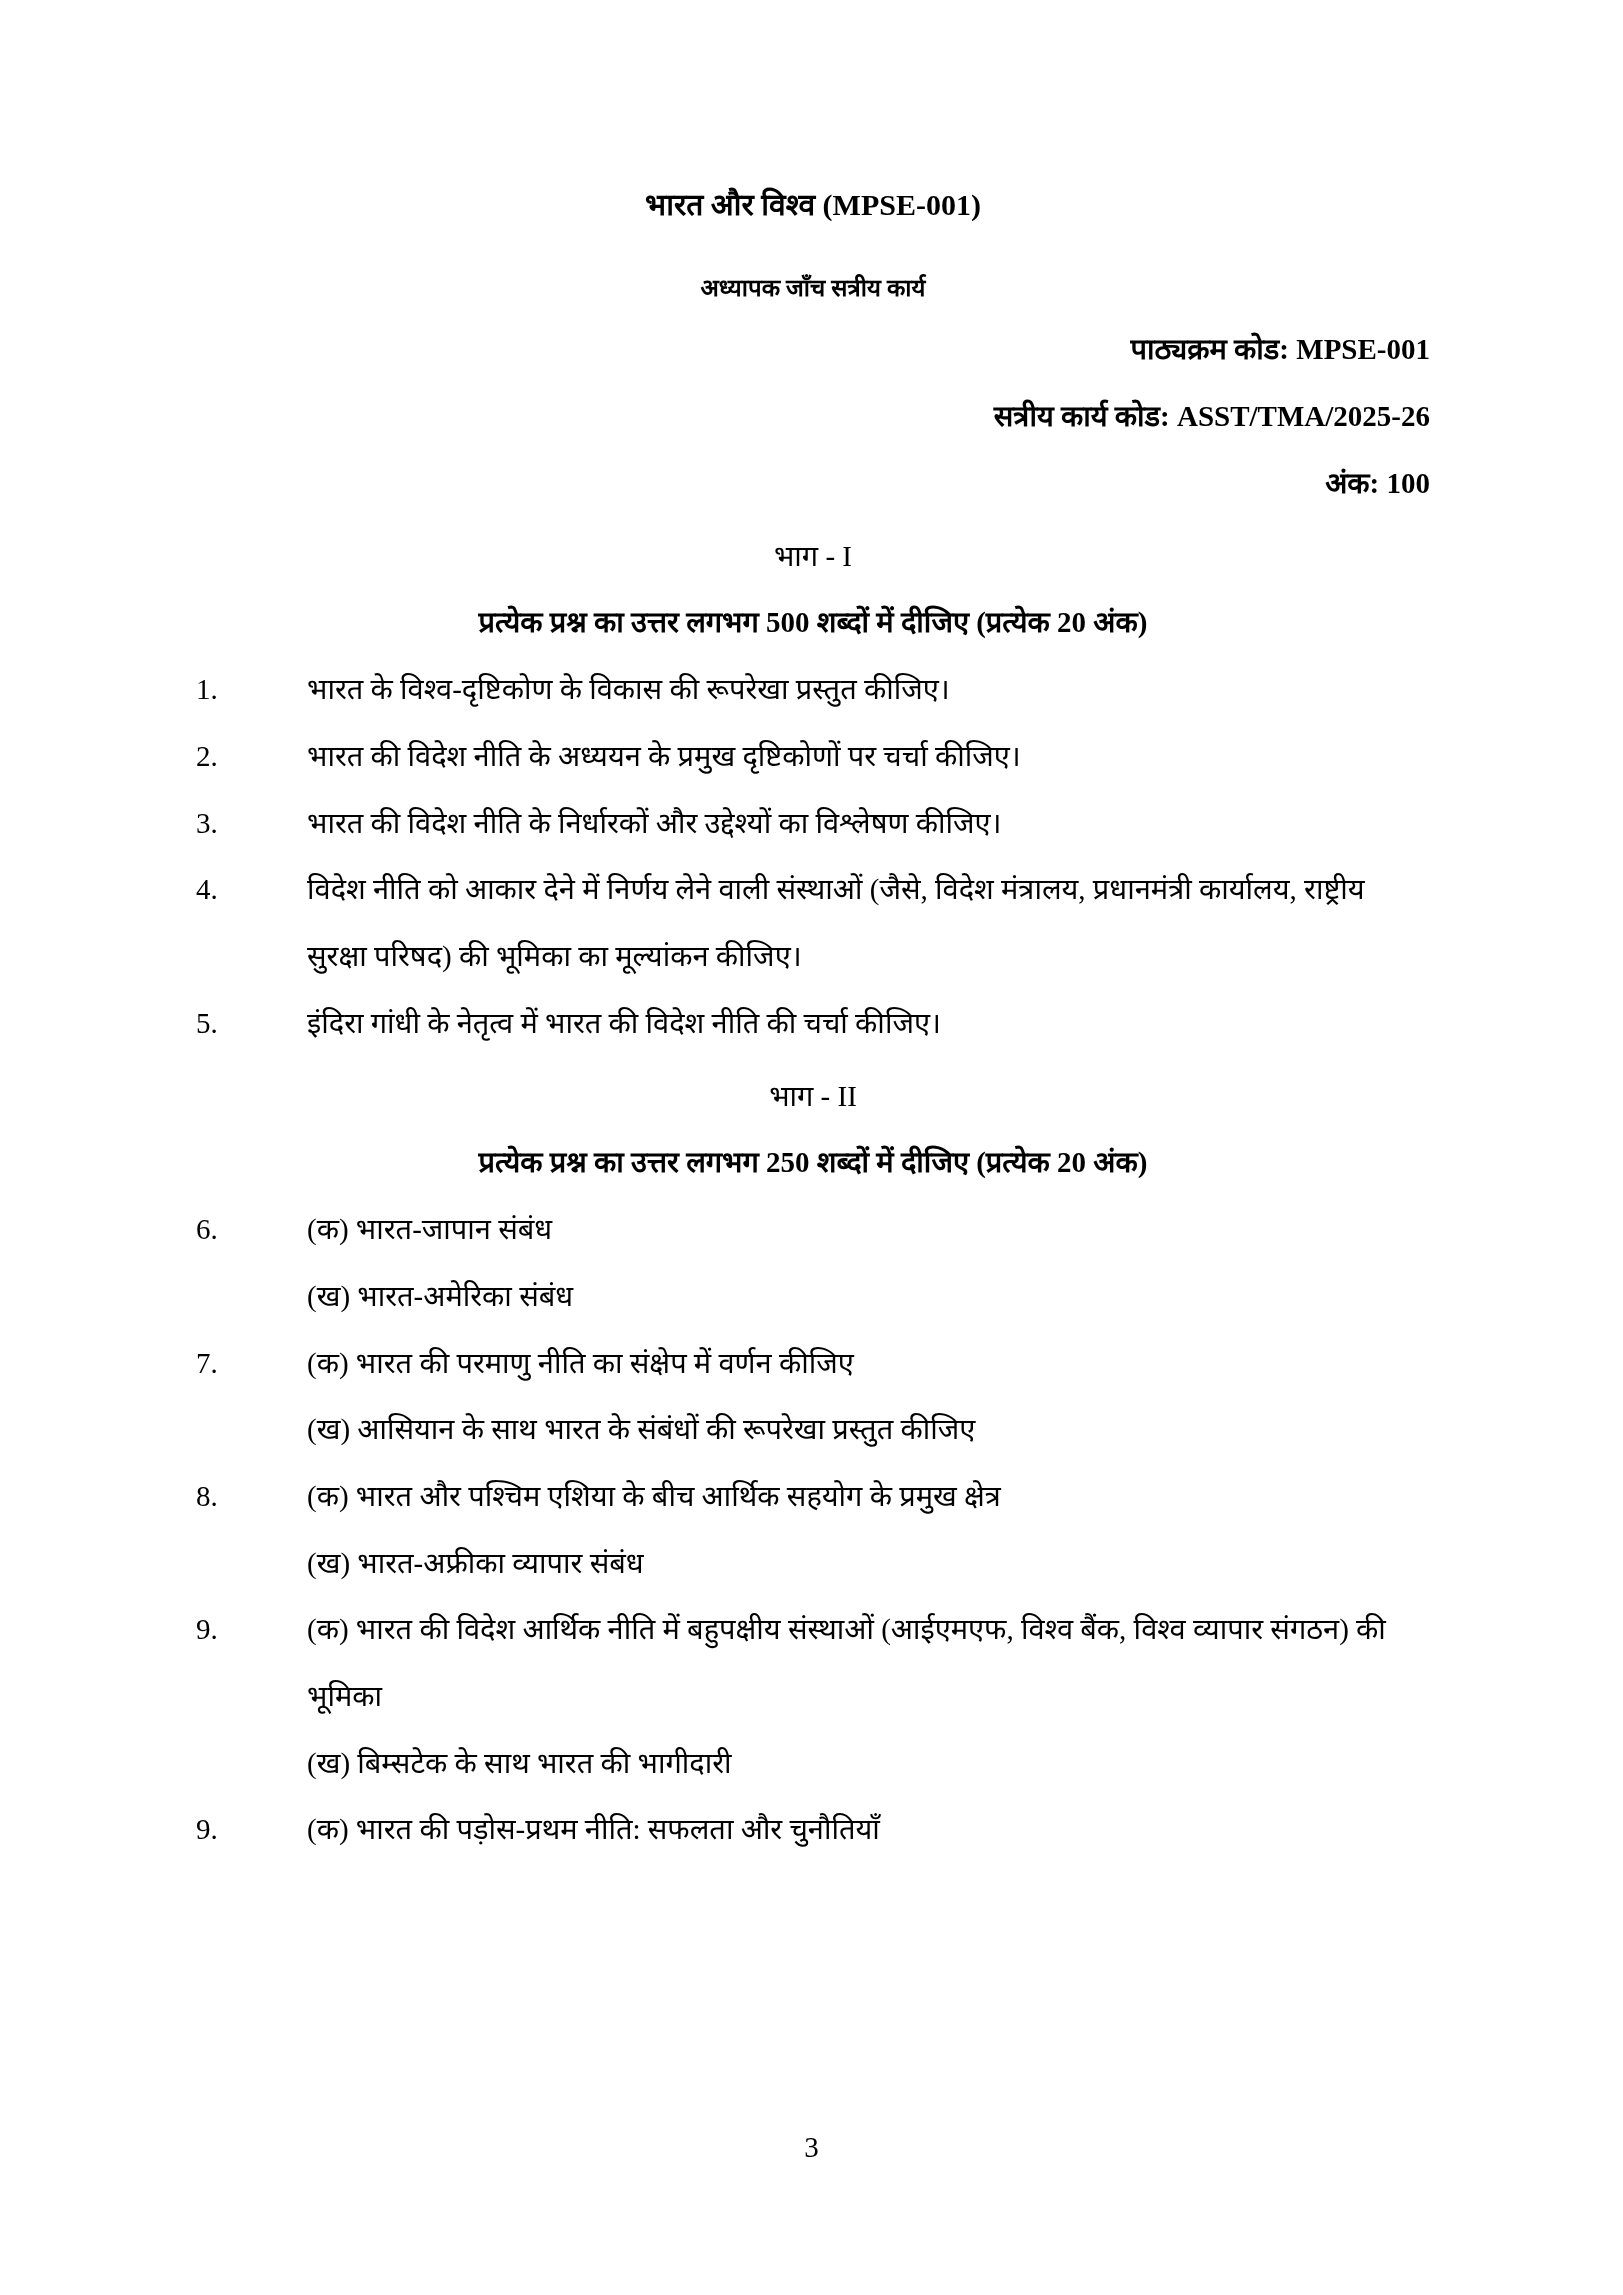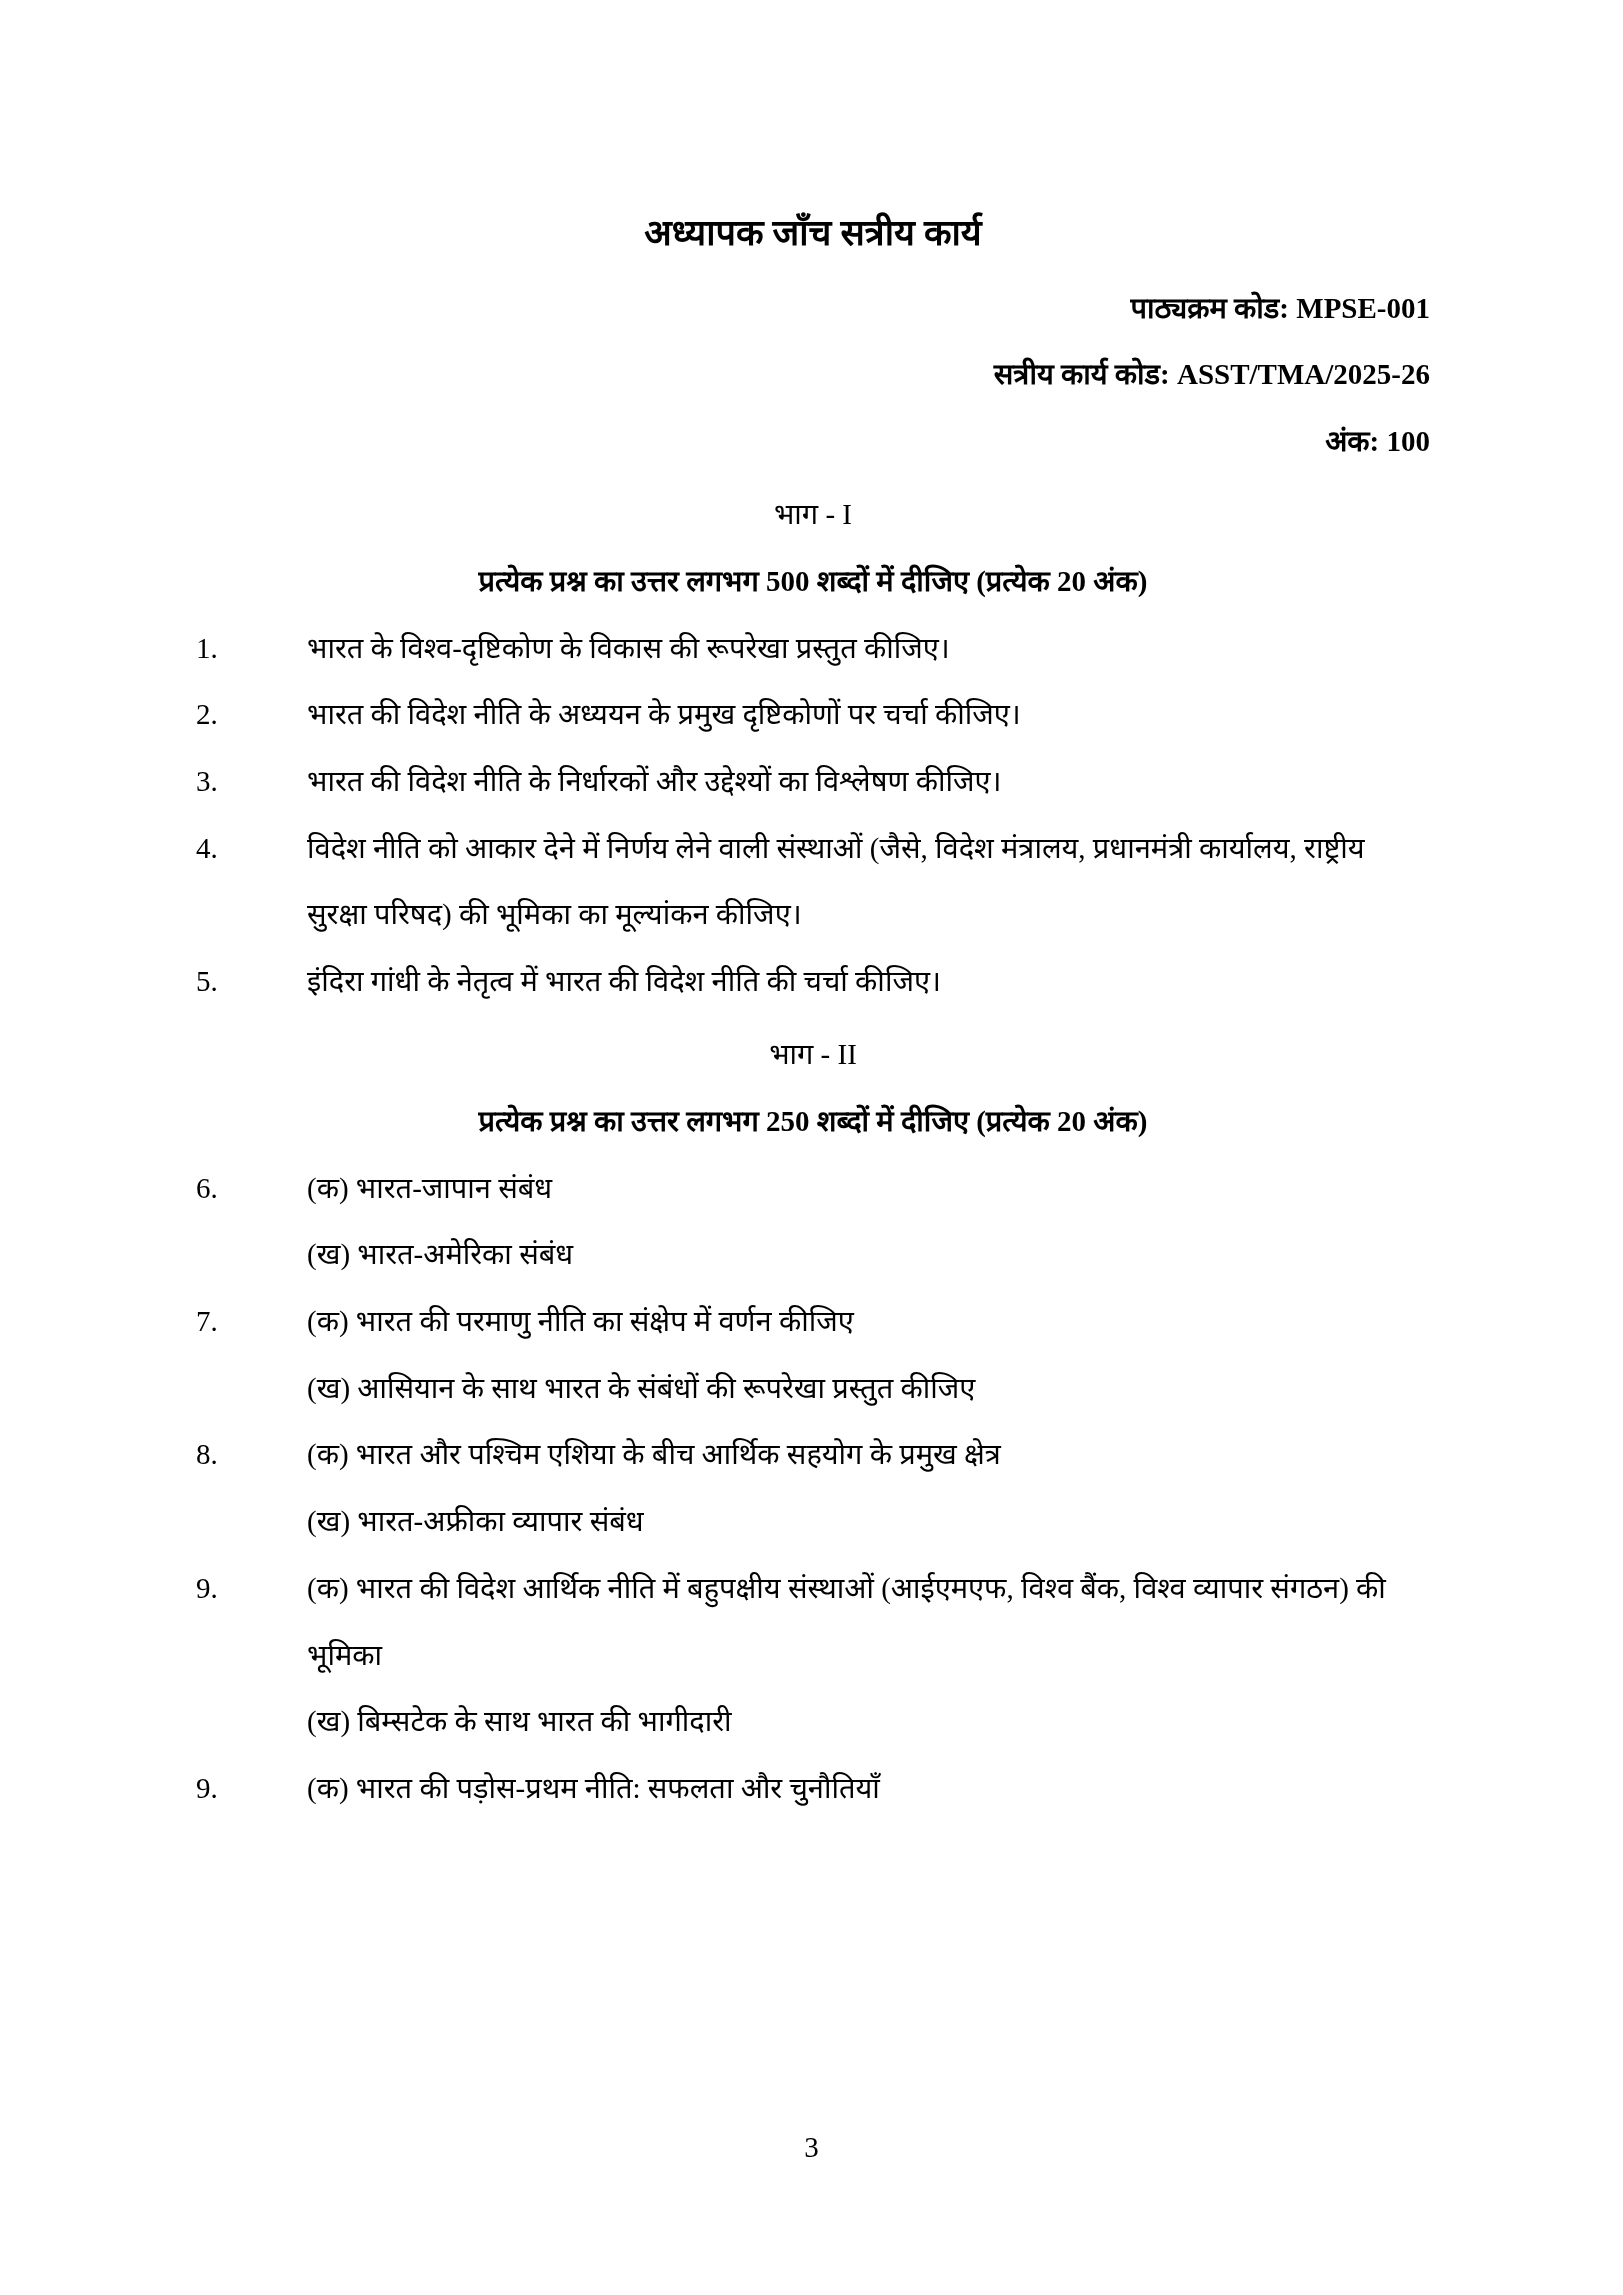--- a/index.html
+++ b/index.html
@@ -10,21 +10,21 @@
     background:#ffffff;
     color:#000000;
     font-family:"Liberation Serif","DejaVu Serif",serif;
     font-size:29px;
     line-height:2.3;
     box-sizing:border-box;
     padding:170px 193px 0 196px;
     overflow:hidden;
   }
   .doc-title{font-size:30px;font-weight:bold;text-align:center;}
-  .doc-subtitle{font-size:36px;font-weight:bold;text-align:center;margin-top:22px;}
+  .doc-subtitle{font-size:24px;font-weight:bold;text-align:center;margin-top:22px;}
   .meta{font-weight:bold;text-align:right;}
   .note{margin-top:62px;}
   .note b{margin-right:9.2px;}
   .part-heading{font-weight:normal;text-align:center;margin-top:6.5px;}
   .instruction{font-weight:bold;text-align:center;}
   .q-row{display:flex;align-items:flex-start;}
   .q-num{width:111px;flex-shrink:0;}
   .q-text{flex:1;}
   .page-number{
     position:absolute;
@@ -32,20 +32,21 @@
     left:0;
     right:0;
     text-align:center;
   }
 </style>
 </head>
 <body>
 
 <div class="page">
 
+  <div class="doc-title">भारत और विश्व (MPSE-001)</div>
   <div class="doc-subtitle">अध्यापक जाँच सत्रीय कार्य</div>
 
   <div class="meta">पाठ्यक्रम कोड: MPSE-001</div>
   <div class="meta">सत्रीय कार्य कोड: ASST/TMA/2025-26</div>
   <div class="meta">अंक: 100</div>
 
 
   <div class="part-heading">भाग - I</div>
   <div class="instruction">प्रत्येक प्रश्न का उत्तर लगभग 500 शब्दों में दीजिए (प्रत्येक 20 अंक)</div>
 

